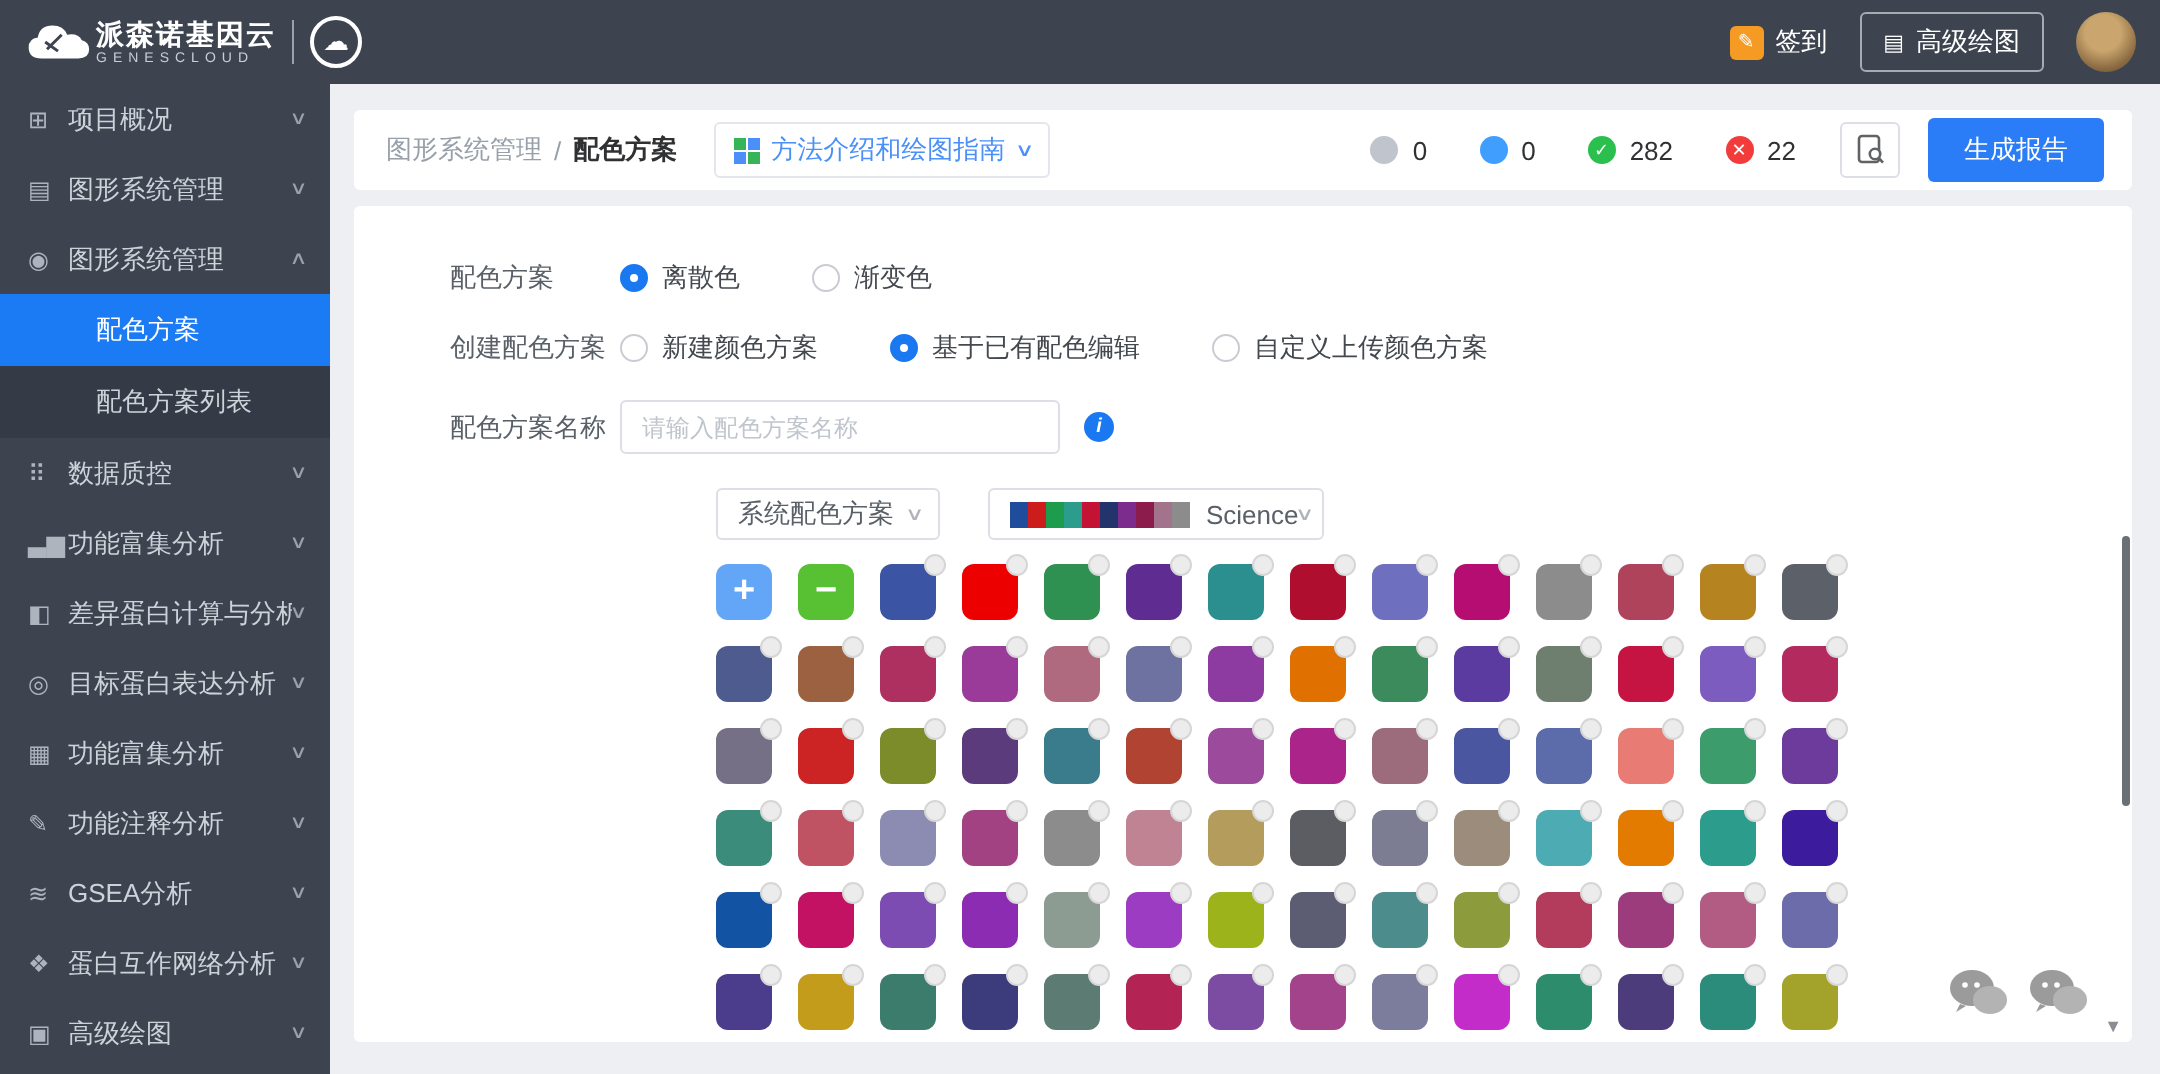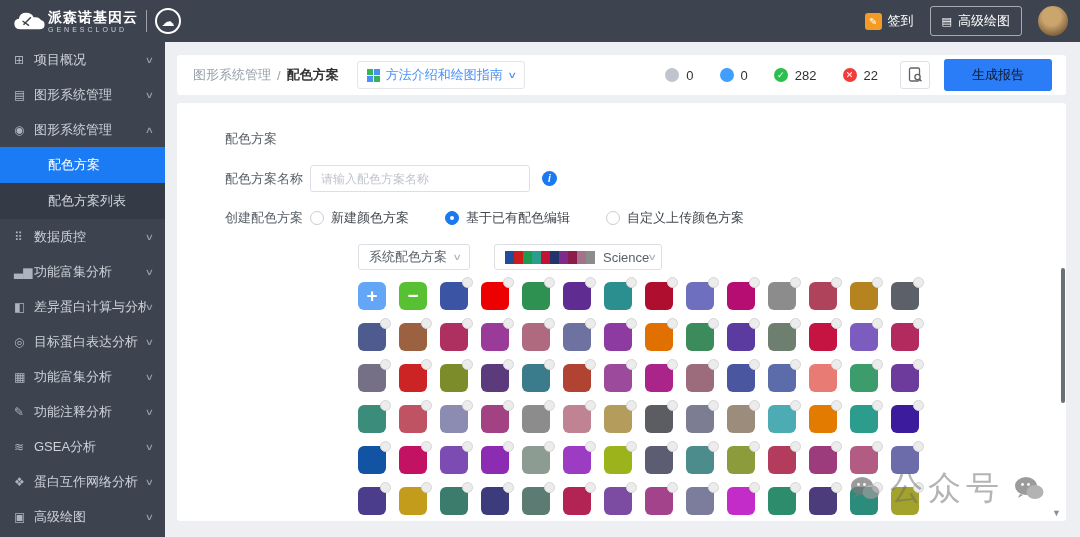--- a/index.html
+++ b/index.html
@@ -45,21 +45,21 @@
   .guide-ic i { display:block; }
   .guide-ic i:nth-child(1){background:#35b558;} .guide-ic i:nth-child(2){background:#4a90f8;}
   .guide-ic i:nth-child(3){background:#4a90f8;} .guide-ic i:nth-child(4){background:#35b558;}
   .guide-chev { color:#4a90f8; font-size:9px; transform:scaleX(1.5); }
   .tb-spacer { flex:1; }
   .counts { display:flex; align-items:center; gap:26px; margin-right:22px; }
   .count-item { display:flex; align-items:center; gap:7px; cursor:pointer; }
   .count-dot { width:14px; height:14px; border-radius:50%; color:#fff; font-size:9px; font-weight:bold; display:flex; align-items:center; justify-content:center; }
   .count-num { color:#303133; }
   .icon-btn { width:30px; height:28px; border:1px solid #dcdfe6; border-radius:3px; display:flex; align-items:center; justify-content:center; margin-right:14px; cursor:pointer; background:#fff; }
-  .primary-btn { background:#2b7cf7; color:#0f172a; border:none; border-radius:3px; font-size:13px; padding:7px 28px; cursor:pointer; font-family:inherit; }
+  .primary-btn { background:#2b7cf7; color:#ffffff; border:none; border-radius:3px; font-size:13px; padding:7px 18px; cursor:pointer; font-family:inherit; }
 
   .content { position:absolute; left:12px; right:14px; top:61px; height:418px; background:#fff; border-radius:3px; padding:27px 0 0 48px; overflow:hidden; }
   .form-row { display:flex; align-items:center; margin-bottom:17px; }
   .f-label { width:85px; color:#5a6068; flex:none; }
   .f-ctrl { display:flex; align-items:center; margin-left:0; }
   .radio { display:flex; align-items:center; gap:7px; margin-right:36px; cursor:pointer; color:#44494f; }
   .radio .rdot { width:14px; height:14px; border-radius:50%; border:1px solid #c9ccd2; background:#fff; position:relative; flex:none; }
   .radio.on .rdot { background:#1a78f0; border-color:#1a78f0; }
   .radio.on .rdot::after { content:""; position:absolute; left:4px; top:4px; width:4px; height:4px; border-radius:50%; background:#fff; }
   .text-input { width:220px; height:27px; border:1px solid #dcdfe6; border-radius:3px; padding:0 10px; font-size:12px; color:#303133; font-family:inherit; }
@@ -221,27 +221,29 @@
           <line x1="11.4" y1="12" x2="13.5" y2="14.3" stroke="#606266" stroke-width="1.3"></line>
         </svg>
       </div>
       <button class="primary-btn">生成报告</button>
     </div>
 
     <div class="content">
 
       <div class="form-row">
         <span class="f-label">配色方案</span>
-      </div>
-
-      <div class="form-row">
-        <span class="f-label">配色方案名称</span>
         <div class="f-ctrl">
-          <input class="text-input" type="text" placeholder="请输入配色方案名称" style="">
-          <span class="info-ic">i</span>
+          <span class="radio on">
+            <span class="rdot"></span>
+            <span>离散色</span>
+          </span>
+          <span class="radio">
+            <span class="rdot"></span>
+            <span>渐变色</span>
+          </span>
         </div>
       </div>
 
       <div class="form-row">
         <span class="f-label">创建配色方案</span>
         <div class="f-ctrl">
           <span class="radio">
             <span class="rdot"></span>
             <span>新建颜色方案</span>
           </span>
@@ -249,20 +251,28 @@
             <span class="rdot"></span>
             <span>基于已有配色编辑</span>
           </span>
           <span class="radio">
             <span class="rdot"></span>
             <span>自定义上传颜色方案</span>
           </span>
         </div>
       </div>
 
+      <div class="form-row">
+        <span class="f-label">配色方案名称</span>
+        <div class="f-ctrl">
+          <input class="text-input" type="text" placeholder="请输入配色方案名称" style="">
+          <span class="info-ic">i</span>
+        </div>
+      </div>
+
       <div class="form-row" style="margin-left:133px; margin-bottom:12px;">
         <div class="select sel-sys">
           <span>系统配色方案</span>
           <span class="sel-chev">∨</span>
         </div>
         <div class="select sel-palette">
           <span class="strip" id="strip">
               <i style="background: rgb(31, 77, 156);"></i>
               <i style="background: rgb(204, 28, 28);"></i>
               <i style="background: rgb(28, 156, 76);"></i>
@@ -531,21 +541,20 @@
         </div>
 
       <div class="watermark">
         <svg class="wc-ic" viewBox="0 0 30 28">
           <ellipse cx="12" cy="11" rx="11" ry="9" fill="#7a7a7a"></ellipse>
           <ellipse cx="21" cy="17" rx="8.5" ry="7" fill="#9a9a9a"></ellipse>
           <circle cx="8.5" cy="9.5" r="1.4" fill="#fff"></circle>
             <circle cx="14.5" cy="9.5" r="1.4" fill="#fff"></circle>
           <path d="M6 19 L4 23 L9 20 Z" fill="#7a7a7a"></path>
         </svg>
-        <span>公众号</span>
         <svg class="wc-ic" viewBox="0 0 30 28">
           <ellipse cx="12" cy="11" rx="11" ry="9" fill="#7a7a7a"></ellipse>
           <ellipse cx="21" cy="17" rx="8.5" ry="7" fill="#9a9a9a"></ellipse>
           <circle cx="8.5" cy="9.5" r="1.4" fill="#fff"></circle>
             <circle cx="14.5" cy="9.5" r="1.4" fill="#fff"></circle>
           <path d="M6 19 L4 23 L9 20 Z" fill="#7a7a7a"></path>
         </svg>
       </div>
 
       <div class="scroll-thumb"></div>

